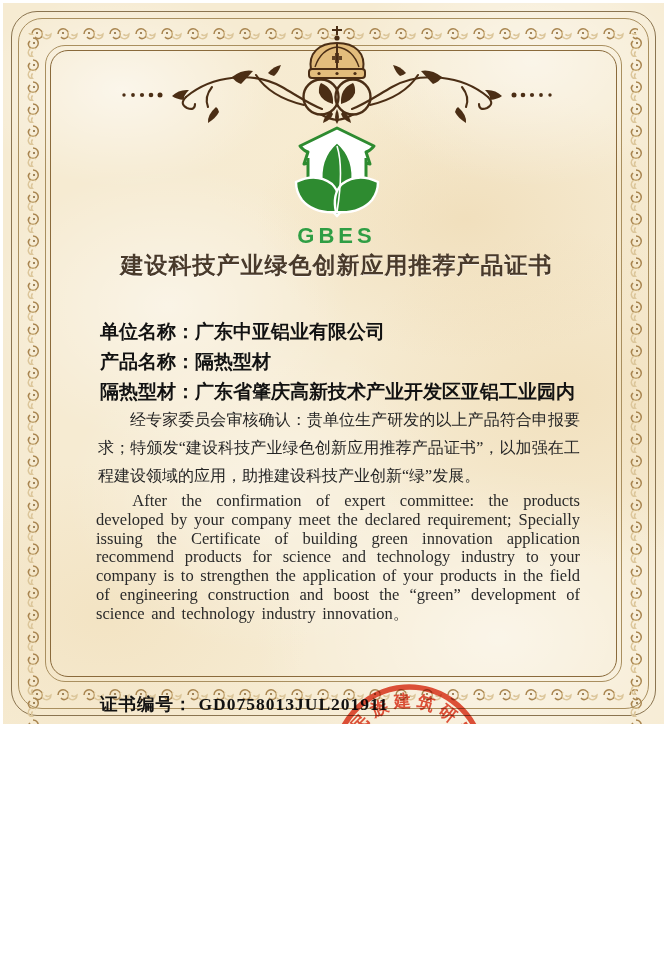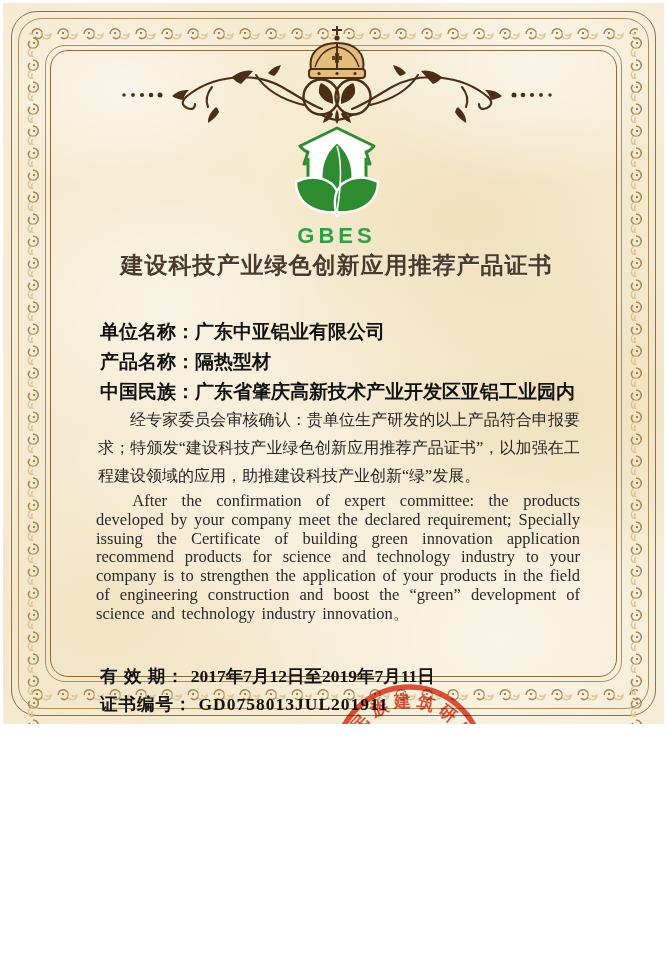--- a/index.html
+++ b/index.html
@@ -188,29 +188,26 @@
       <path d="M51,22 Q58,44 51,88" fill="none" stroke="#ffffff" stroke-width="1.6"></path>
     </svg>
   </div>
   <div class="gbes">GBES</div>
 
   <div class="title">建设科技产业绿色创新应用推荐产品证书</div>
 
   <div class="fields">
     <div class="field-row"><span class="lbl">单位名称：</span><span class="val">广东中亚铝业有限公司</span></div>
     <div class="field-row"><span class="lbl">产品名称：</span><span class="val">隔热型材</span></div>
-    <div class="field-row"><span class="lbl">中国民族：</span><span class="val">广东省肇庆高新技术产业开发区亚铝工业园内</span></div>
+    <div class="field-row"><span class="lbl">隔热型材：</span><span class="val">广东省肇庆高新技术产业开发区亚铝工业园内</span></div>
   </div>
 
   <div class="para-cn">经专家委员会审核确认：贵单位生产研发的以上产品符合申报要求；特颁发“建设科技产业绿色创新应用推荐产品证书”，以加强在工程建设领域的应用，助推建设科技产业创新“绿”发展。</div>
   <div class="para-en">After the confirmation of expert committee: the products developed by your company meet the declared requirement; Specially issuing the Certificate of building green innovation application recommend products for science and technology industry to your company is to strengthen the application of your products in the field of engineering construction and boost the “green” development of science and technology industry innovation。</div>
 
-  <div class="validity">
-    <span class="lbl">有 效 期：</span><span class="val">2017年7月12日至2019年7月11日</span>
-  </div>
   <div class="certno">
     <span class="lbl">证书编号：</span><span class="val">GD0758013JUL201911</span>
   </div>
 
   <div class="qr">
       <svg id="qrsvg" width="100" height="100" viewBox="0 0 100 100">
         <rect x="0" y="0" width="100" height="100" fill="#ffffff"></rect>
         <rect x="28" y="0" width="4" height="4" fill="#141414"></rect>
         <rect x="40" y="0" width="4" height="4" fill="#141414"></rect>
         <rect x="44" y="0" width="4" height="4" fill="#141414"></rect>

